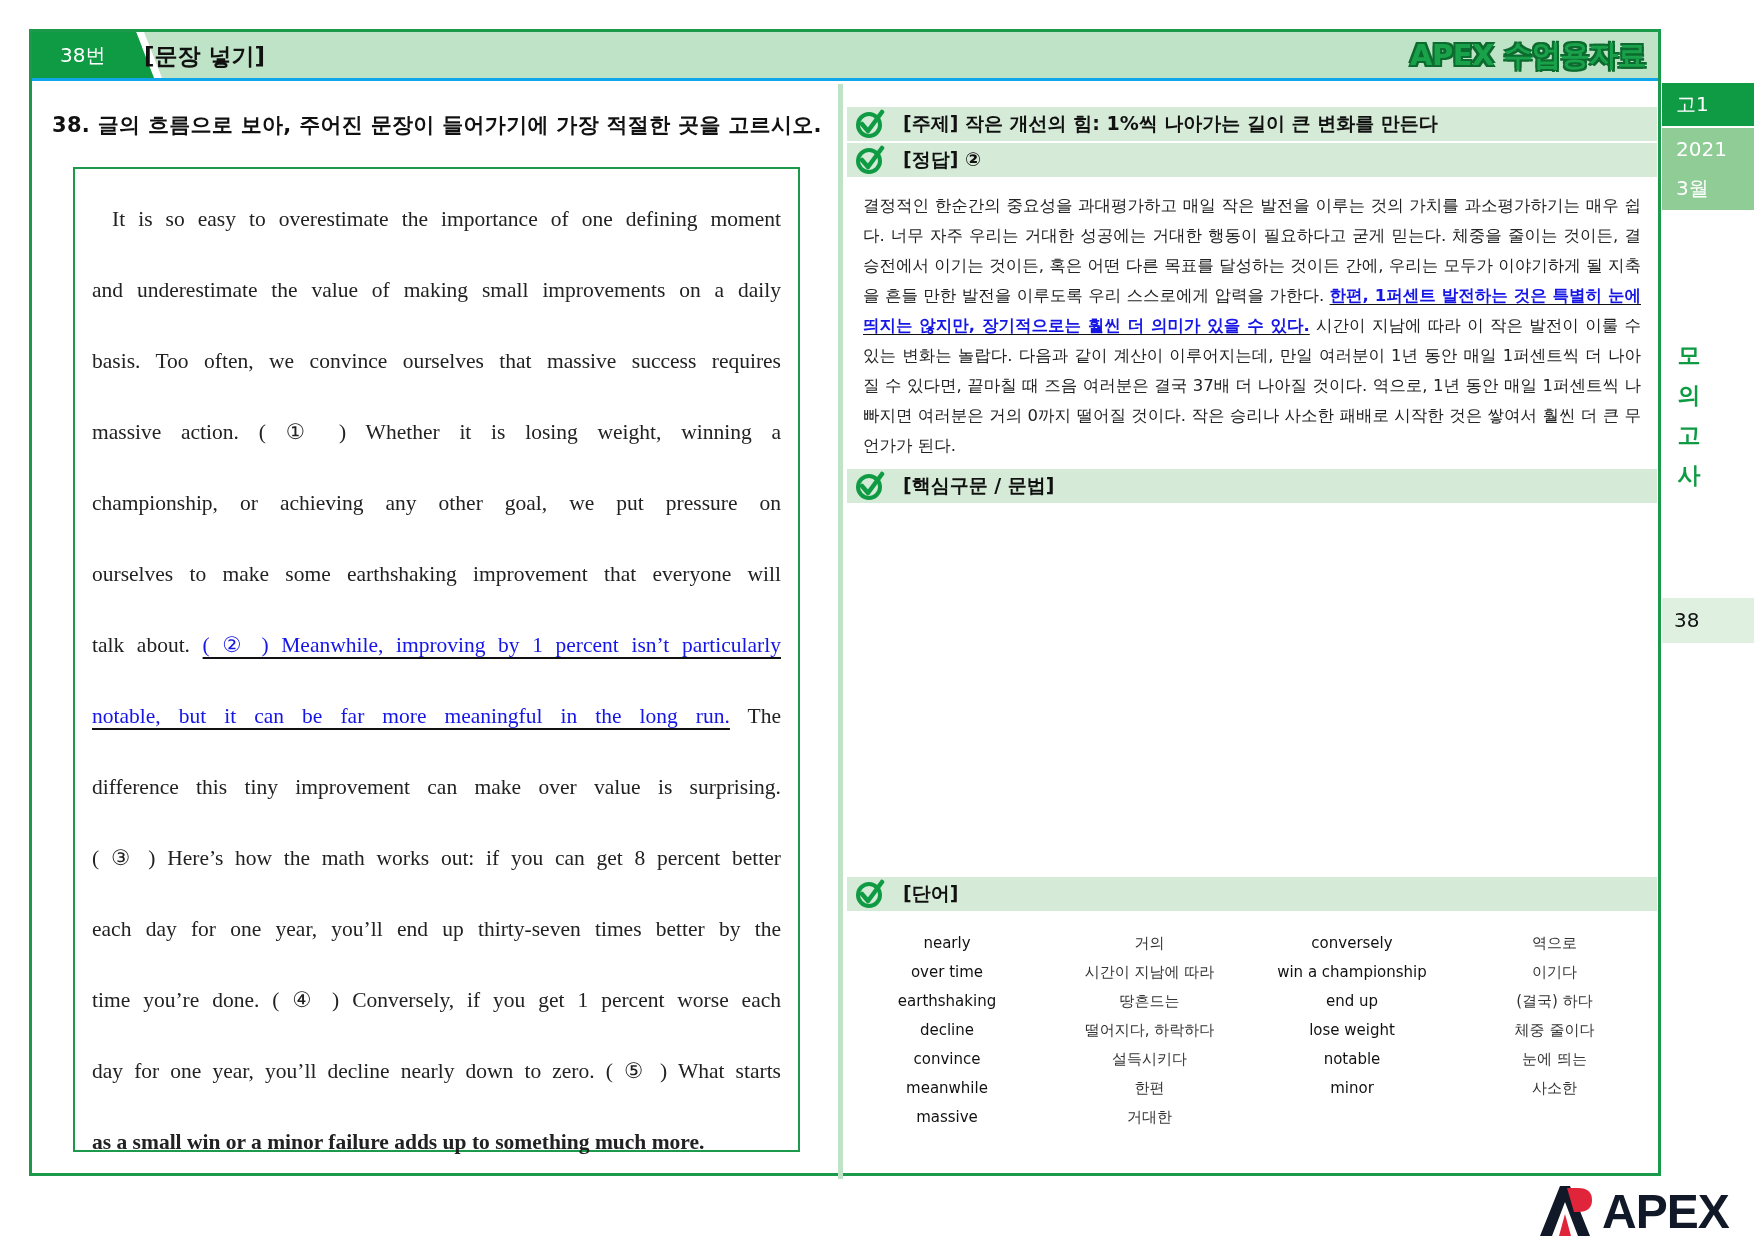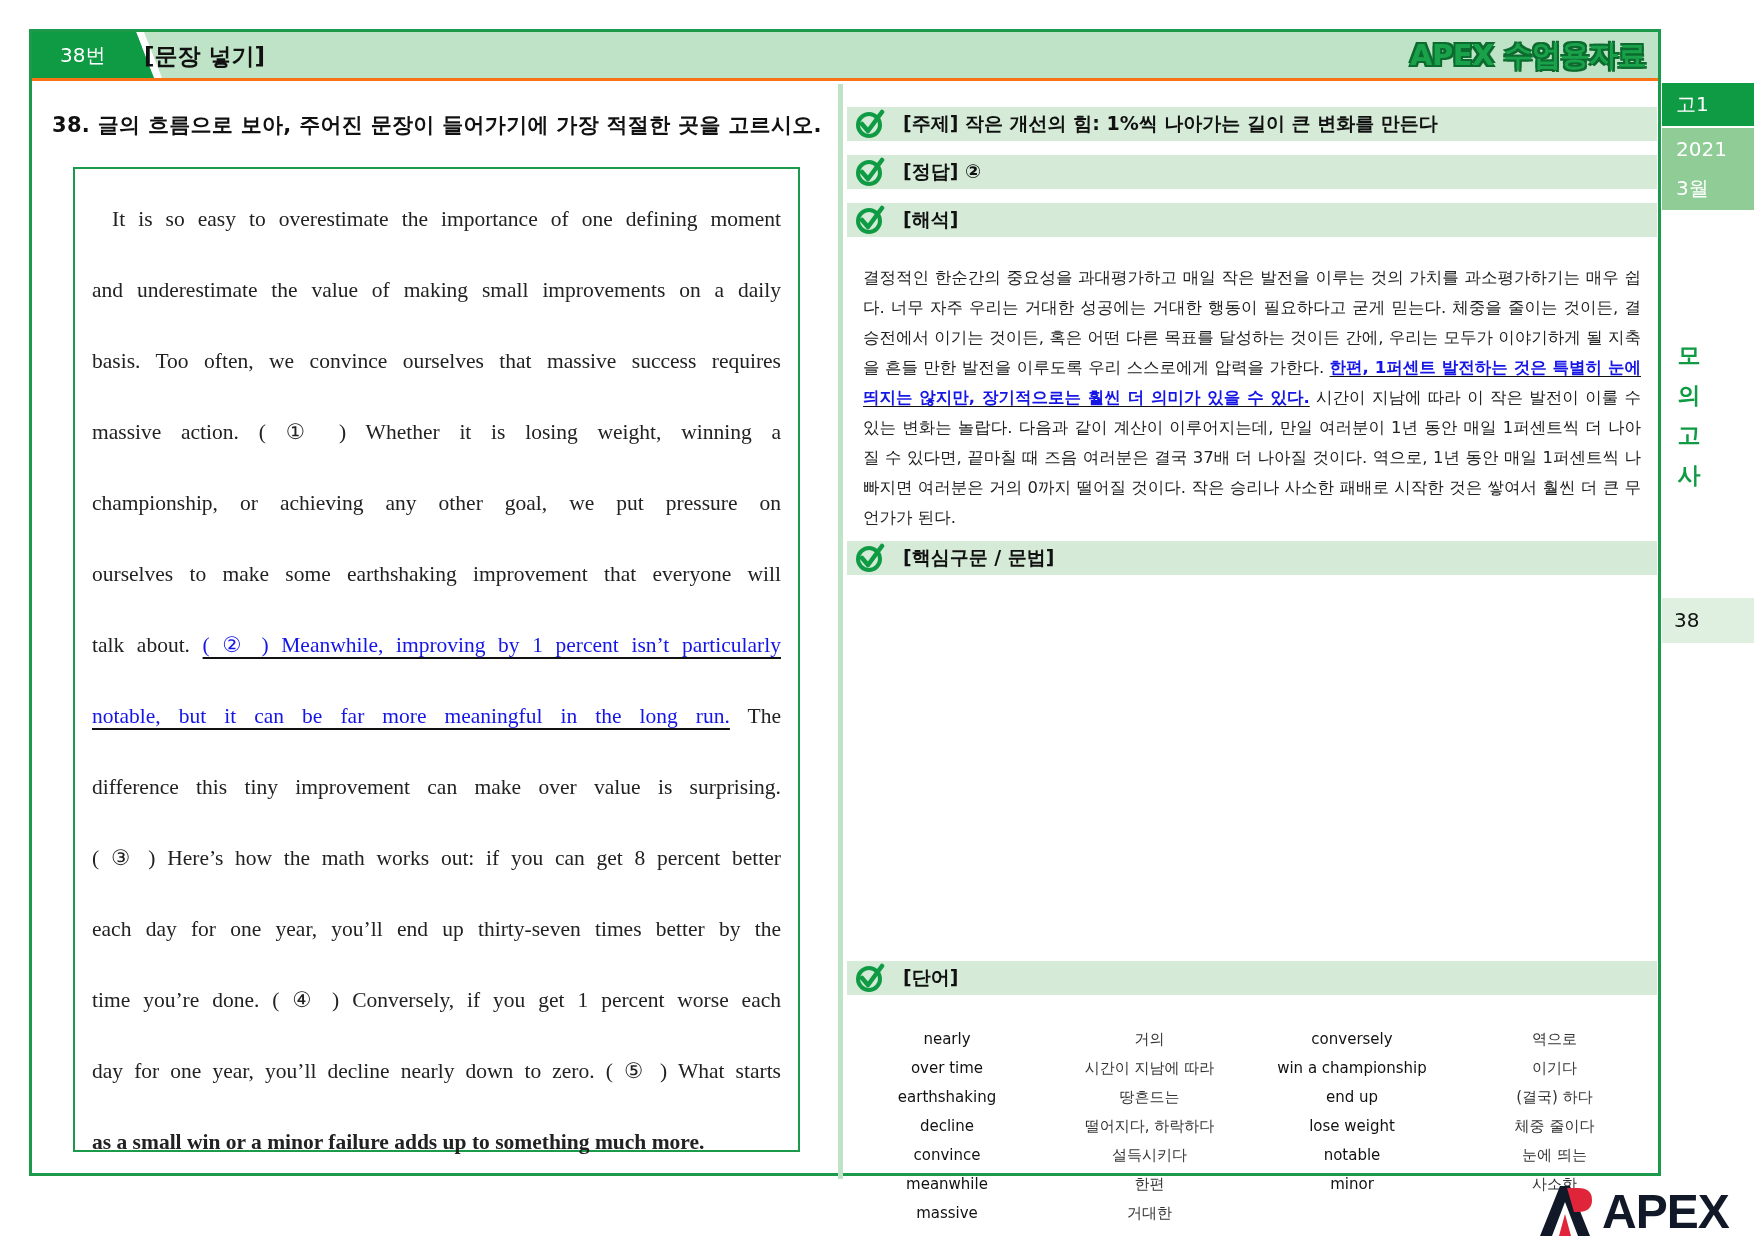--- a/index.html
+++ b/index.html
@@ -1,39 +1,39 @@
 <!DOCTYPE html>
 <html><head>
 <meta charset="utf-8">
 <style>
   * { box-sizing: border-box; margin: 0; padding: 0; }
   html, body { width: 1754px; height: 1240px; background: #ffffff; overflow: hidden; }
   body { position: relative; font-family: "DejaVu Sans", sans-serif; color: #111; }
 
   
   .frame { position: absolute; left: 29px; top: 29px; width: 1632px; height: 1147px; border: 3px solid #1a9a4a; background: #fff; }
-  .header-band { position: absolute; left: 0; top: 0; width: 100%; height: 49px; background: #bfe3c6; border-bottom: 3px solid #f97316; }
+  .header-band { position: absolute; left: 0; top: 0; width: 100%; height: 49px; background: #bfe3c6; border-bottom: 3px solid #0ea5e9; }
   .num-tab { position: absolute; left: 0; top: 0; width: 110px; height: 46px; background: #0f9a44; color: #fff; font-size: 20px; line-height: 46px; padding-left: 28px; }
   .slash { position: absolute; left: 96px; top: 0; width: 34px; height: 46px; }
   .section-title { position: absolute; left: 112px; top: 0; line-height: 48px; font-size: 23px; font-weight: bold; color: #111; }
   .brand-title { position: absolute; right: 12px; top: 0; line-height: 46px; font-size: 29px; font-weight: bold; color: #1aa24b; letter-spacing: -0.5px;
     text-shadow: -2px -2px 0 #0c6b2e, 2px -2px 0 #0c6b2e, -2px 2px 0 #0c6b2e, 2px 2px 0 #0c6b2e, 0 0 1px #0c6b2e; }
 
   .question { position: absolute; left: 20px; top: 79px; font-size: 21px; font-weight: bold; letter-spacing: 0.3px; color: #111; }
 
   .passage { position: absolute; left: 41px; top: 135px; width: 727px; height: 985px; border: 2px solid #1a9a4a; padding: 15px 17px 0 17px; }
   .passage p { font-family: "Liberation Serif", "DejaVu Serif", serif; font-size: 21.5px; line-height: 71px; text-align: justify; text-align-last: justify; color: #222; white-space: nowrap; }
   .passage p.last { text-align-last: left; font-weight: bold; }
   .passage p.indent { padding-left: 20px; }
   .hl { color: #1515e6; text-decoration: underline; text-decoration-color: #111; text-underline-offset: 5px; }
 
   .divider { position: absolute; left: 806px; top: 52px; width: 5px; height: 1095px; background: #bfe3c6; }
 
   .right-col { position: absolute; left: 815px; top: 75px; width: 810px; }
-  .sec-head { position: relative; height: 34px; background: #d5ebd7; margin-bottom: 14px; display: flex; align-items: center; }
+  .sec-head { position: relative; height: 34px; background: #d5ebd7; margin-bottom: 2px; display: flex; align-items: center; }
   .check { width: 30px; height: 30px; margin-left: 8px; margin-right: 18px; flex: none; }
   .sec-label { font-size: 19px; font-weight: bold; color: #111; }
 
   .translation { padding: 12px 16px 8px 16px; font-size: 16.5px; line-height: 30px; color: #222; text-align: justify; }
   .translation .hl2 { color: #1515e6; font-weight: bold; text-decoration: underline; text-decoration-color: #111; text-underline-offset: 3px; }
 
   .grammar-space { height: 372px; }
 
   .vocab { display: grid; grid-template-columns: 200px 205px 200px 205px; padding-top: 16px; }
   .vocab div { text-align: center; font-size: 15px; line-height: 29px; color: #111; }
@@ -93,27 +93,20 @@
         <path d="M7 15 L13 22 L27 3" fill="none" stroke="#0f9a44" stroke-width="4.5" stroke-linecap="round" stroke-linejoin="round"></path>
       </svg>
       <span class="sec-label">[주제] 작은 개선의 힘: 1%씩 나아가는 길이 큰 변화를 만든다</span>
     </div>
     <div class="sec-head">
       <svg class="check" viewBox="0 0 30 30">
         <circle cx="14" cy="16" r="11" fill="none" stroke="#0f9a44" stroke-width="4"></circle>
         <path d="M7 15 L13 22 L27 3" fill="none" stroke="#0f9a44" stroke-width="4.5" stroke-linecap="round" stroke-linejoin="round"></path>
       </svg>
       <span class="sec-label">[정답] ②</span>
-    </div>
-    <div class="sec-head">
-      <svg class="check" viewBox="0 0 30 30">
-        <circle cx="14" cy="16" r="11" fill="none" stroke="#0f9a44" stroke-width="4"></circle>
-        <path d="M7 15 L13 22 L27 3" fill="none" stroke="#0f9a44" stroke-width="4.5" stroke-linecap="round" stroke-linejoin="round"></path>
-      </svg>
-      <span class="sec-label">[해석]</span>
     </div>
 
     <div class="translation">
       <span>결정적인 한순간의 중요성을 과대평가하고 매일 작은 발전을 이루는 것의 가치를 과소평가하기는 매우 쉽다. 너무 자주 우리는 거대한 성공에는 거대한 행동이 필요하다고 굳게 믿는다. 체중을 줄이는 것이든, 결승전에서 이기는 것이든, 혹은 어떤 다른 목표를 달성하는 것이든 간에, 우리는 모두가 이야기하게 될 지축을 흔들 만한 발전을 이루도록 우리 스스로에게 압력을 가한다. </span><span class="hl2">한편, 1퍼센트 발전하는 것은 특별히 눈에 띄지는 않지만, 장기적으로는 훨씬 더 의미가 있을 수 있다.</span><span> 시간이 지남에 따라 이 작은 발전이 이룰 수 있는 변화는 놀랍다. 다음과 같이 계산이 이루어지는데, 만일 여러분이 1년 동안 매일 1퍼센트씩 더 나아질 수 있다면, 끝마칠 때 즈음 여러분은 결국 37배 더 나아질 것이다. 역으로, 1년 동안 매일 1퍼센트씩 나빠지면 여러분은 거의 0까지 떨어질 것이다. 작은 승리나 사소한 패배로 시작한 것은 쌓여서 훨씬 더 큰 무언가가 된다.</span>
     </div>
 
     <div class="sec-head">
       <svg class="check" viewBox="0 0 30 30">
         <circle cx="14" cy="16" r="11" fill="none" stroke="#0f9a44" stroke-width="4"></circle>
         <path d="M7 15 L13 22 L27 3" fill="none" stroke="#0f9a44" stroke-width="4.5" stroke-linecap="round" stroke-linejoin="round"></path>

